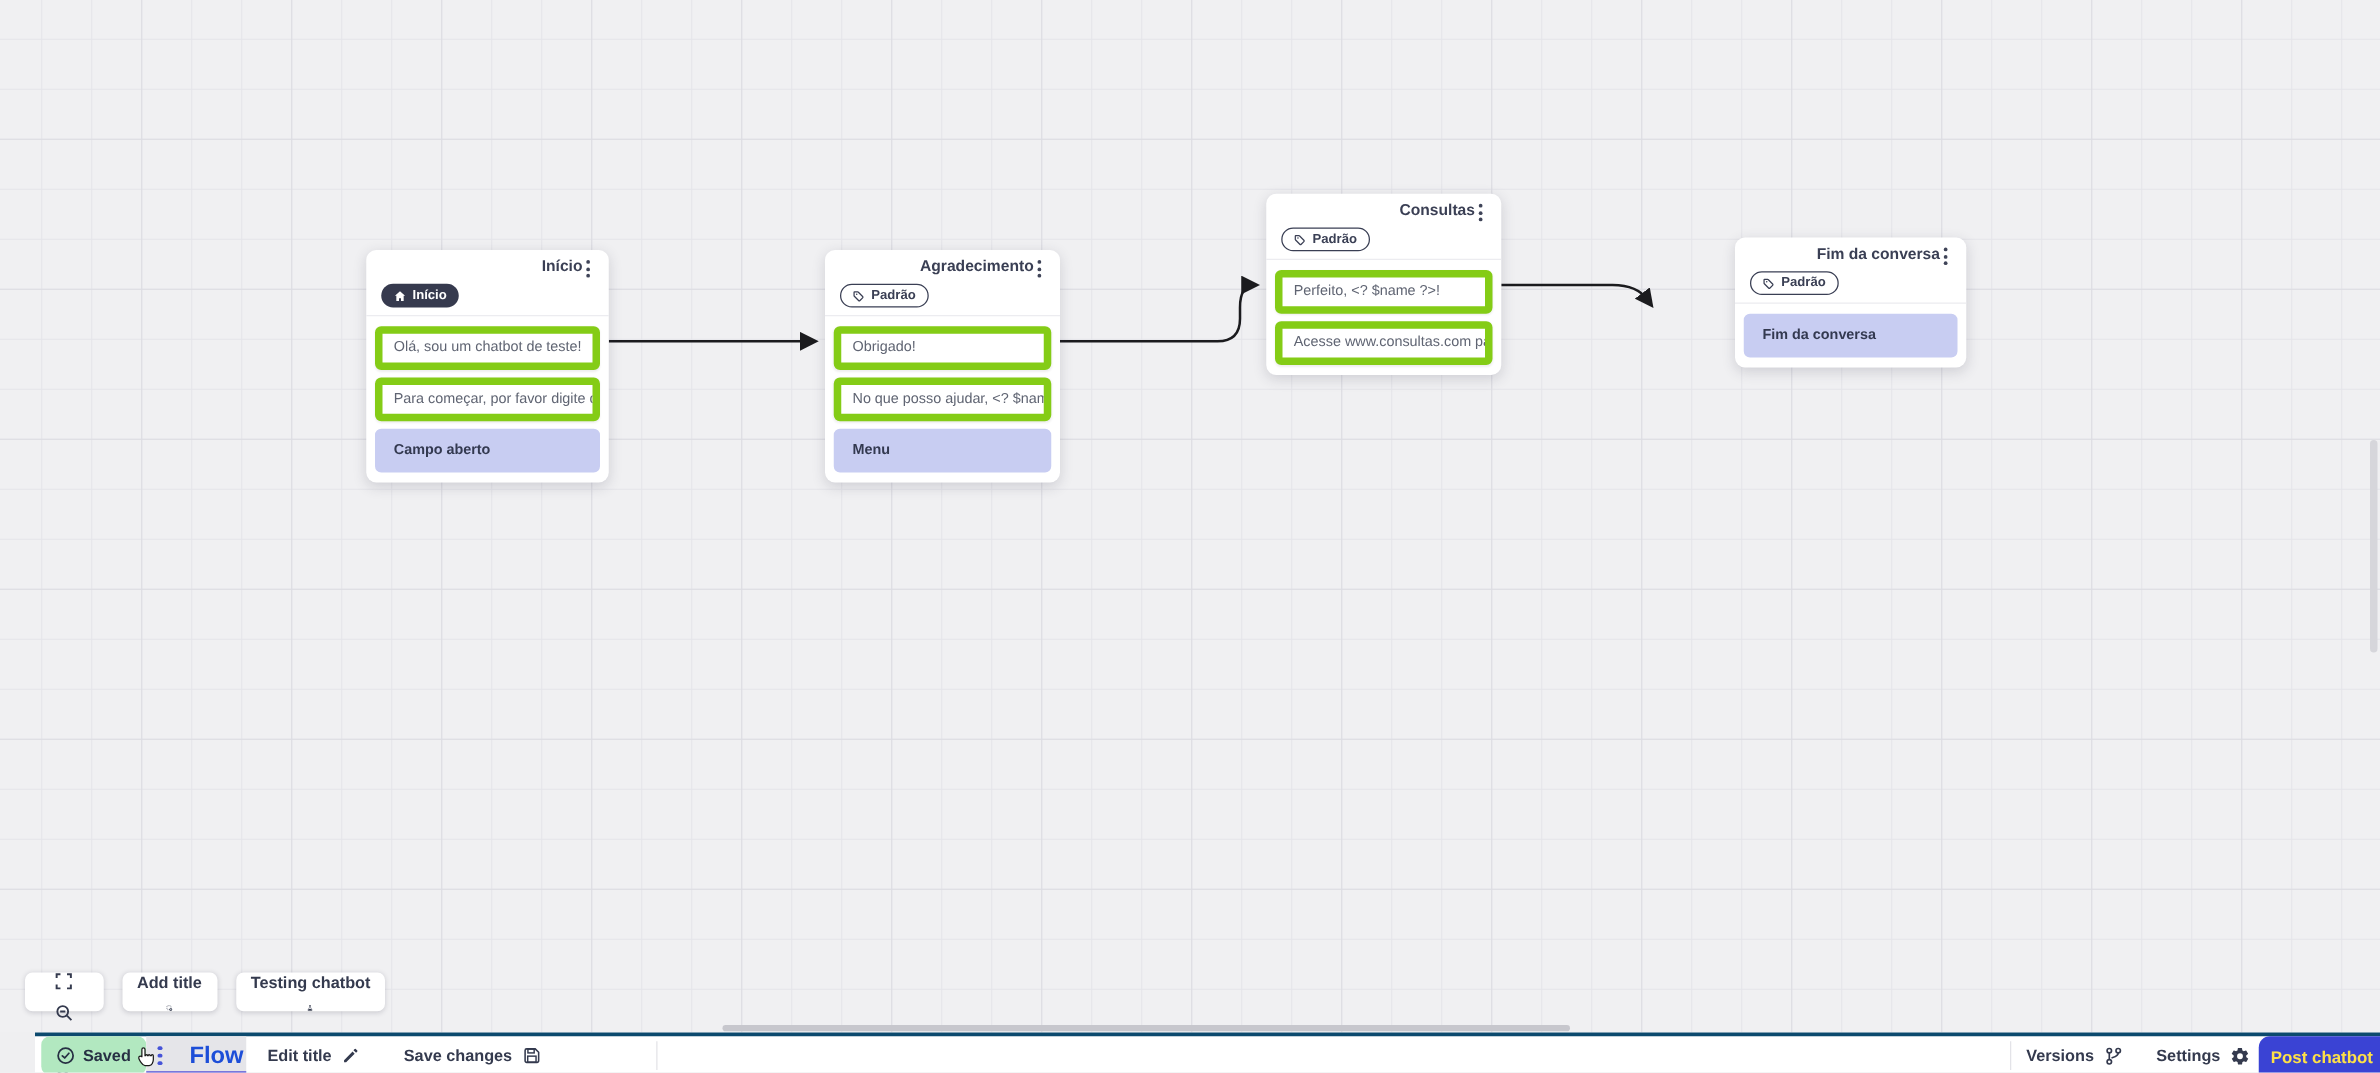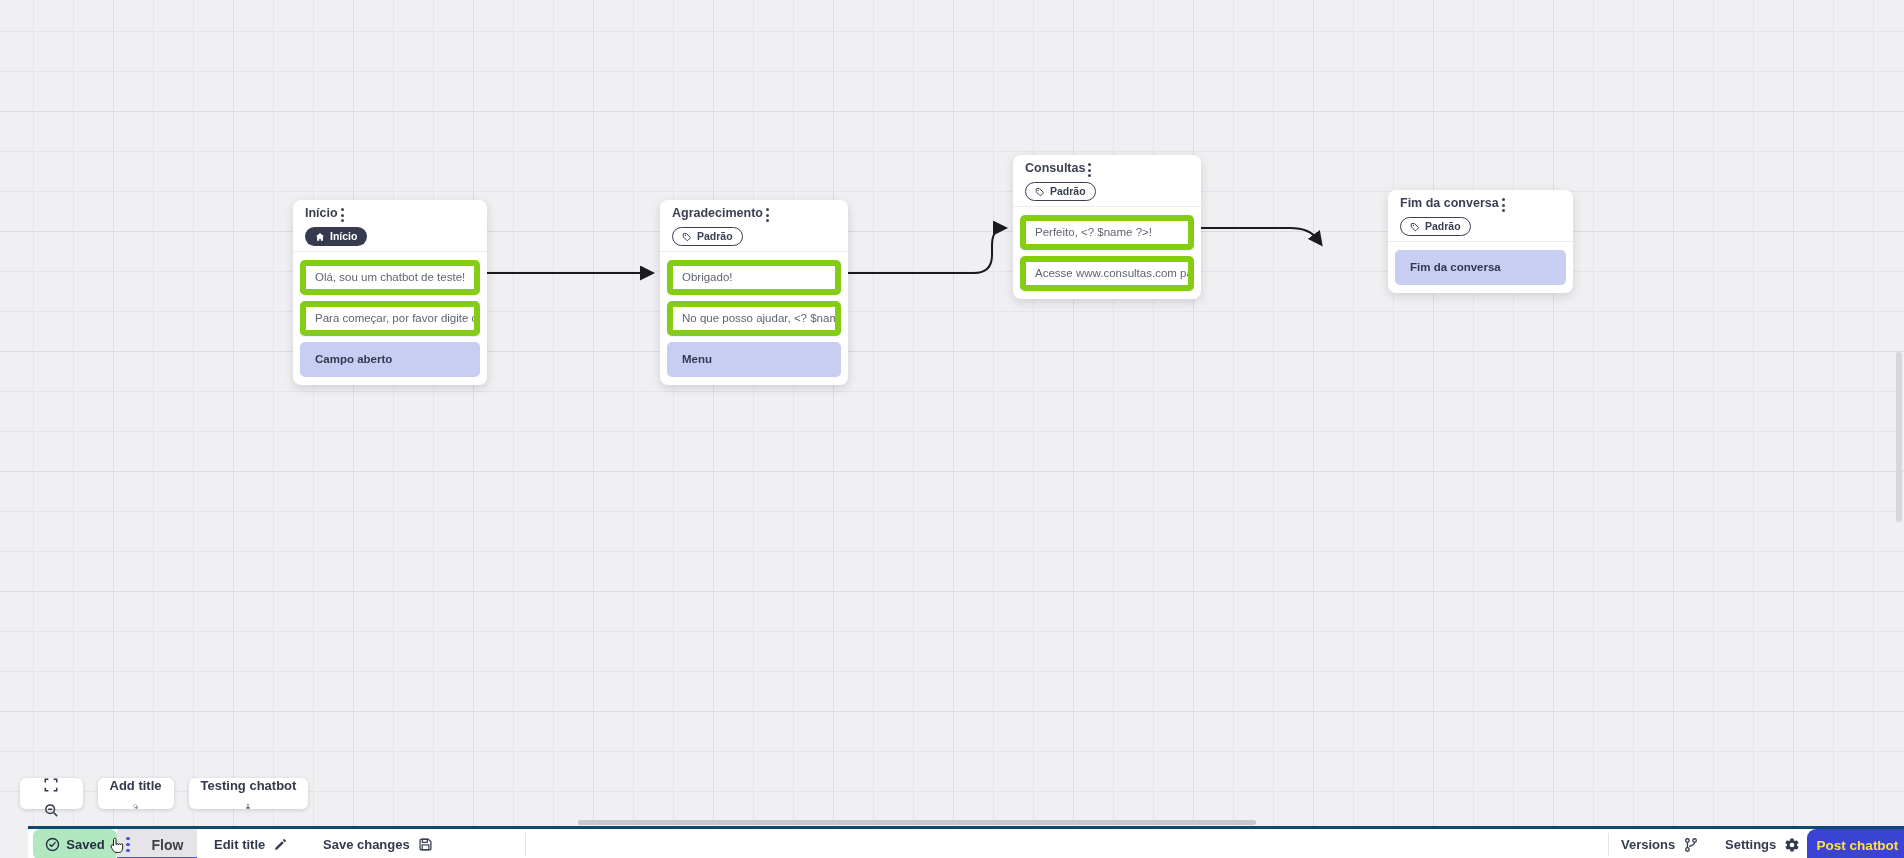--- a/index.html
+++ b/index.html
@@ -18,21 +18,21 @@
     background-size:120px 120px,120px 120px,40px 40px,40px 40px;
     background-position:-7px -9px;
   }
   svg.connectors { position:absolute; left:0; top:0; pointer-events:none; }
   .wire { fill:none; stroke:#1b1b1e; stroke-width:2; marker-end:url(#arrowhead); }
 
   
   .node { position:absolute; background:#fff; border-radius:8px;
           box-shadow:0 3px 10px rgba(45,45,70,.17); }
   .node-header { padding:6px 12px 5px; }
-  .title-row { display:flex; align-items:flex-start; justify-content:flex-start; height:16px; }
+  .title-row { display:flex; align-items:flex-start; justify-content:flex-end; height:16px; }
   .node-title { font-size:12.5px; font-weight:700; color:#3a3f54; }
   .dots { display:flex; flex-direction:column; gap:2.5px; padding:2px 3px; cursor:pointer; }
   .dots i { width:3px; height:3px; border-radius:50%; background:#3f4458; display:block; }
   .badge-dark { margin-top:5px; display:inline-flex; align-items:center; gap:5px;
     background:#363a4e; color:#fff; font-size:10.5px; font-weight:700;
     padding:3px 10px; border-radius:10px; line-height:13px; }
   .badge-outline { margin-top:5px; display:inline-flex; align-items:center; gap:5px;
     border:1.4px solid #3a3f54; color:#3a3f54; background:#fff; font-size:10.5px;
     font-weight:700; padding:2px 9px; border-radius:10px; line-height:13px; }
   .node-body { border-top:1px solid #ececf0; padding:8px 7px; display:flex;
@@ -64,21 +64,21 @@
   
   .statusbar { position:absolute; left:0; top:826px; width:1904px; height:32px;
     background:#fff; border-top:3px solid #0c4a6e;margin-left:28px; }
   .saved { position:absolute; left:5px; top:0; height:31px; width:84px;
     background:#b2e8c0; border-radius:7px; display:flex; align-items:center;
     justify-content:center; gap:6px; font-size:13px; font-weight:700; color:#273043; }
   .flow-tab { position:absolute; left:89px; top:0; height:31px; width:80px;
     background:#e5e5e9; display:flex; align-items:center; cursor:pointer; }
   .flow-tab .bluedots { display:flex; flex-direction:column; gap:2.5px; margin-left:9px; }
   .flow-tab .bluedots i { width:3.5px; height:3.5px; border-radius:50%; background:#4653d8; display:block; }
-  .flow-label { font-size:14px; font-weight:700; color:#404040; margin-left:22px; }
+  .flow-label { font-size:19px; font-weight:700; color:#1d4ed8; margin-left:22px; }
   .tab-underline { position:absolute; left:89px; top:28px; width:80px; height:3px; background:#5551d8; }
   .bar-btn { position:absolute; top:0; height:31px; display:flex; align-items:center; gap:8px;
     font-size:13px; font-weight:700; color:#343a4e; cursor:pointer; }
   #edit-title { left:186px; }
   #save-changes { left:295px; }
   #versions { left:1593px; }
   #settings { left:1697px; }
   .bar-divider { position:absolute; top:4px; width:1px; height:23px; background:#e3e3e8; }
   .post-btn { position:absolute; left:1779px; top:0; width:125px; height:32px;
     background:#3a43d4; border:none; border-radius:9px 0 0 0; display:flex; align-items:center;

